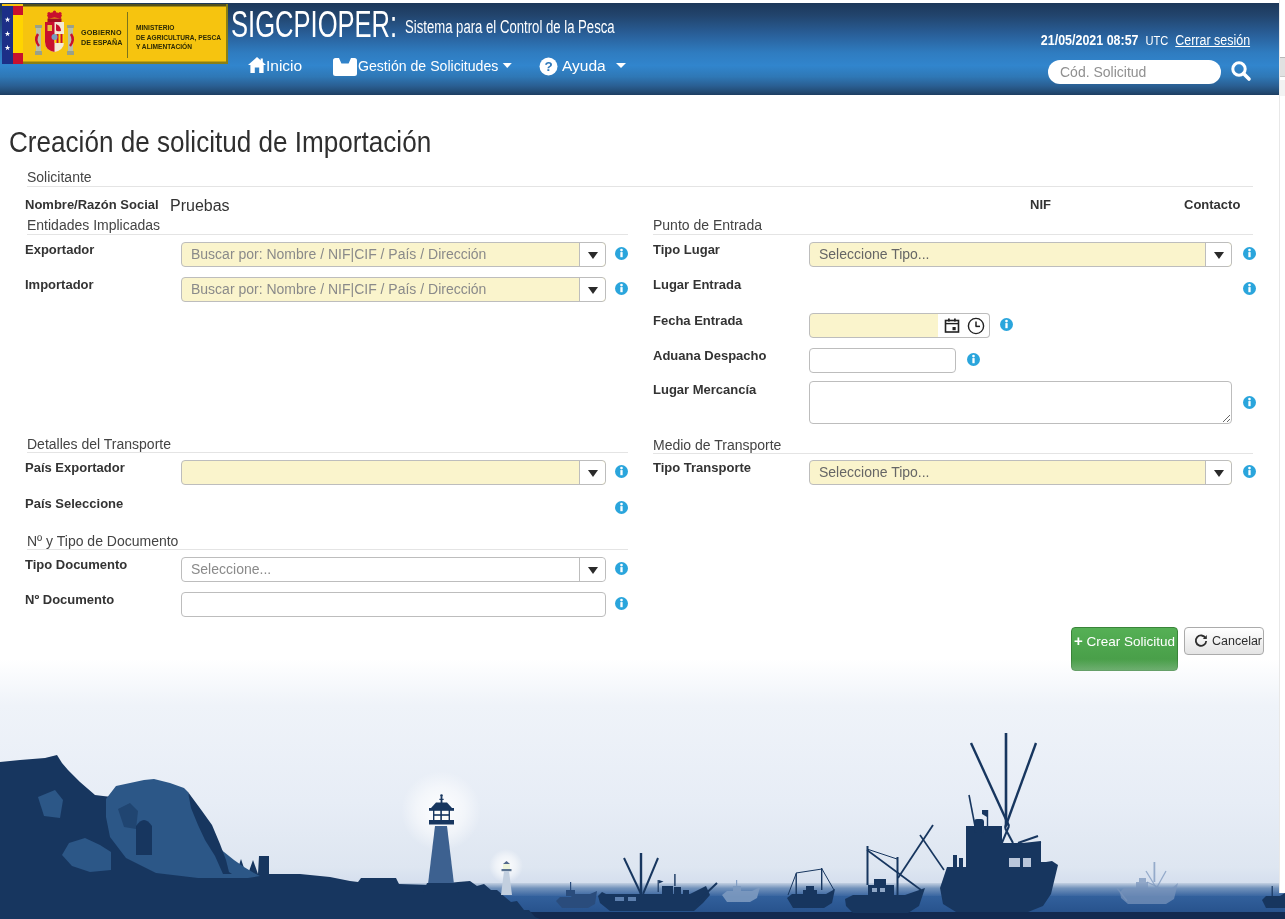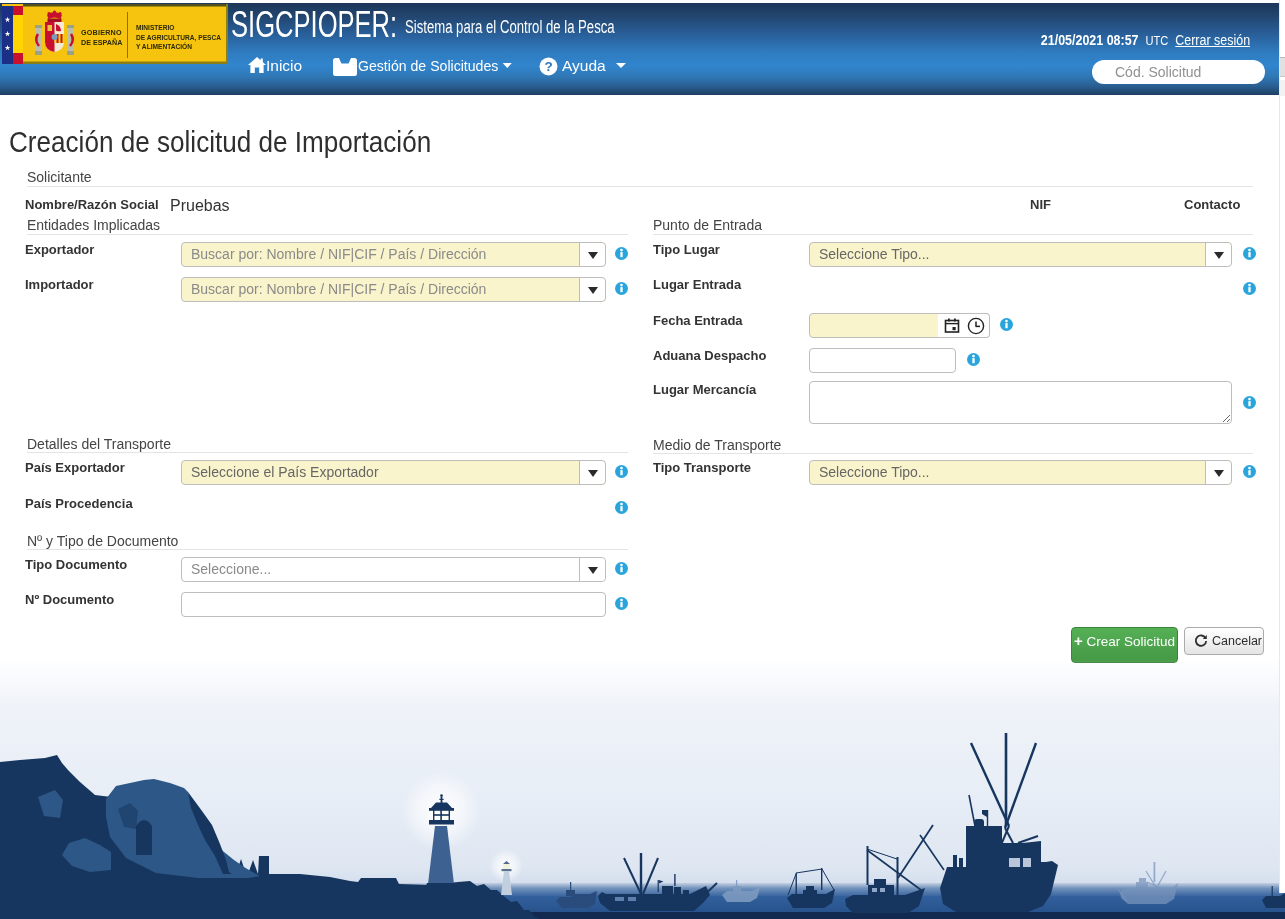--- a/index.html
+++ b/index.html
@@ -14,22 +14,22 @@
   #title-main { position:absolute; left:231px; top:1px; color:#fff; font-size:36px;
     font-weight:400; transform:scaleX(0.71); transform-origin:0 0; white-space:nowrap; }
   #title-sub { position:absolute; left:405px; top:14px; color:#fff; font-size:18px; font-weight:400;
     transform:scaleX(0.73); transform-origin:0 0; white-space:nowrap; }
   .navitem { position:absolute; top:52px; color:#fff; font-size:15.5px; height:22px; line-height:22px; white-space:nowrap; }
   .navsq { display:inline-block; transform:scaleX(0.91); transform-origin:0 0; }
   .caret { display:inline-block; width:0; height:0; border-left:5px solid transparent;
     border-right:5px solid transparent; border-top:5px solid #fff; vertical-align:middle; margin-left:7px; margin-top:-2px; }
   #conn1 { position:absolute; top:7px; right:29px; color:#fff; font-style:italic; font-size:14px; }
   #conn2 { position:absolute; top:29px; right:29px; color:#fff; font-size:14px; transform:scaleX(0.89); transform-origin:100% 0; white-space:nowrap; }
-  #searchbox { position:absolute; left:1092px; top:57px; width:173px; height:24px;
-    background:#fff; border-radius:12px; color:#909090; font-size:14px; line-height:24px; padding-left:23px; }
+  #searchbox { position:absolute; left:1048px; top:57px; width:173px; height:24px;
+    background:#fff; border-radius:12px; color:#909090; font-size:14px; line-height:24px; padding-left:12px; }
   .hico { position:absolute; }
 
   
   #sliver { position:absolute; right:0; top:0; width:6px; height:893px; background:#fff; border-left:1px solid #e8e8e8; z-index:9; }
   #sliver .sb1 { position:absolute; left:0; top:57px; width:6px; height:20px; background:#e1e1e1; border-top:1px solid #b9b9b9; border-bottom:1px solid #c9c9c9; }
   #sliver .sb2 { position:absolute; left:0; top:80px; width:6px; height:16px; background:#f2f2f2; }
 
   
   h1 { position:absolute; left:9px; top:125px; font-size:30px; color:#2f2f2f; font-weight:400;
     transform:scaleX(0.87); transform-origin:0 0; white-space:nowrap; }
@@ -47,21 +47,21 @@
   .dd::after { content:""; position:absolute; left:8px; top:9px; width:0; height:0;
     border-left:5px solid transparent; border-right:5px solid transparent; border-top:7px solid #2a2a2a; }
   .info { position:absolute; width:13px; height:13px; }
 
   textarea.ta { position:absolute; border:1px solid #bdbdbd; border-radius:4px; background:#fff; }
 
   #fecha-btns { position:absolute; left:938px; top:313px; width:52px; height:25px; background:#fff;
     border:1px solid #bdbdbd; border-left:none; border-radius:0 4px 4px 0; }
 
   
-  #btn-crear { position:absolute; left:1071px; top:627px; width:107px; height:36px;
+  #btn-crear { position:absolute; left:1071px; top:627px; width:107px; height:44px;
     background:linear-gradient(180deg,#55b055 0%,#459945 100%); border:1px solid #398439; border-radius:4px;
     color:#fff; font-size:13.5px; line-height:26px; text-align:center; }
   #btn-cancel { position:absolute; left:1184px; top:627px; width:80px; height:28px;
     background:linear-gradient(180deg,#ffffff 0%,#e4e4e4 100%); border:1px solid #ababab; border-radius:4px;
     color:#2e2e2e; font-size:13.5px; line-height:26px; text-align:center; }
 
   
   #footer { position:absolute; left:0; bottom:0; width:1285px; height:260px;
     background:linear-gradient(180deg, rgba(244,247,251,0) 0%, #eff3f9 18%, #e7edf6 55%, #dee6f1 80%, #d5dfee 86%); }
   #footer svg { position:absolute; left:0; top:0; }
@@ -169,25 +169,24 @@
   <div class="ctl yellow combo" style="left:181px;top:277px;width:425px;">
       <span class="ph">Buscar por: Nombre / NIF|CIF / País / Dirección</span>
       <span class="dd"></span>
     </div>
 
   <div class="sect" style="left:27px;top:436px;">Detalles del Transporte</div>
   <div class="hr" style="left:27px;top:452px;width:601px;"></div>
 
   <div class="lbl" style="left:25px;top:460px;">País Exportador</div>
   <div class="ctl yellow combo" style="left:181px;top:460px;width:425px;">
-      <span class="ph" style="color:#666;">Seleccione el País Exportador</span>
-      <span class="dd"></span>
-    </div>
-
-  <div class="lbl" style="left:25px;top:496px;">País Procedencia</div>
+      <span class="dd"></span>
+    </div>
+
+  <div class="lbl" style="left:25px;top:496px;">País Seleccione</div>
 
   <div class="sect" style="left:27px;top:533px;">Nº y Tipo de Documento</div>
   <div class="hr" style="left:27px;top:549px;width:601px;"></div>
 
   <div class="lbl" style="left:25px;top:557px;">Tipo Documento</div>
   <div class="ctl combo" style="left:181px;top:557px;width:425px;">
       <span class="ph">Seleccione...</span>
       <span class="dd"></span>
     </div>
 

